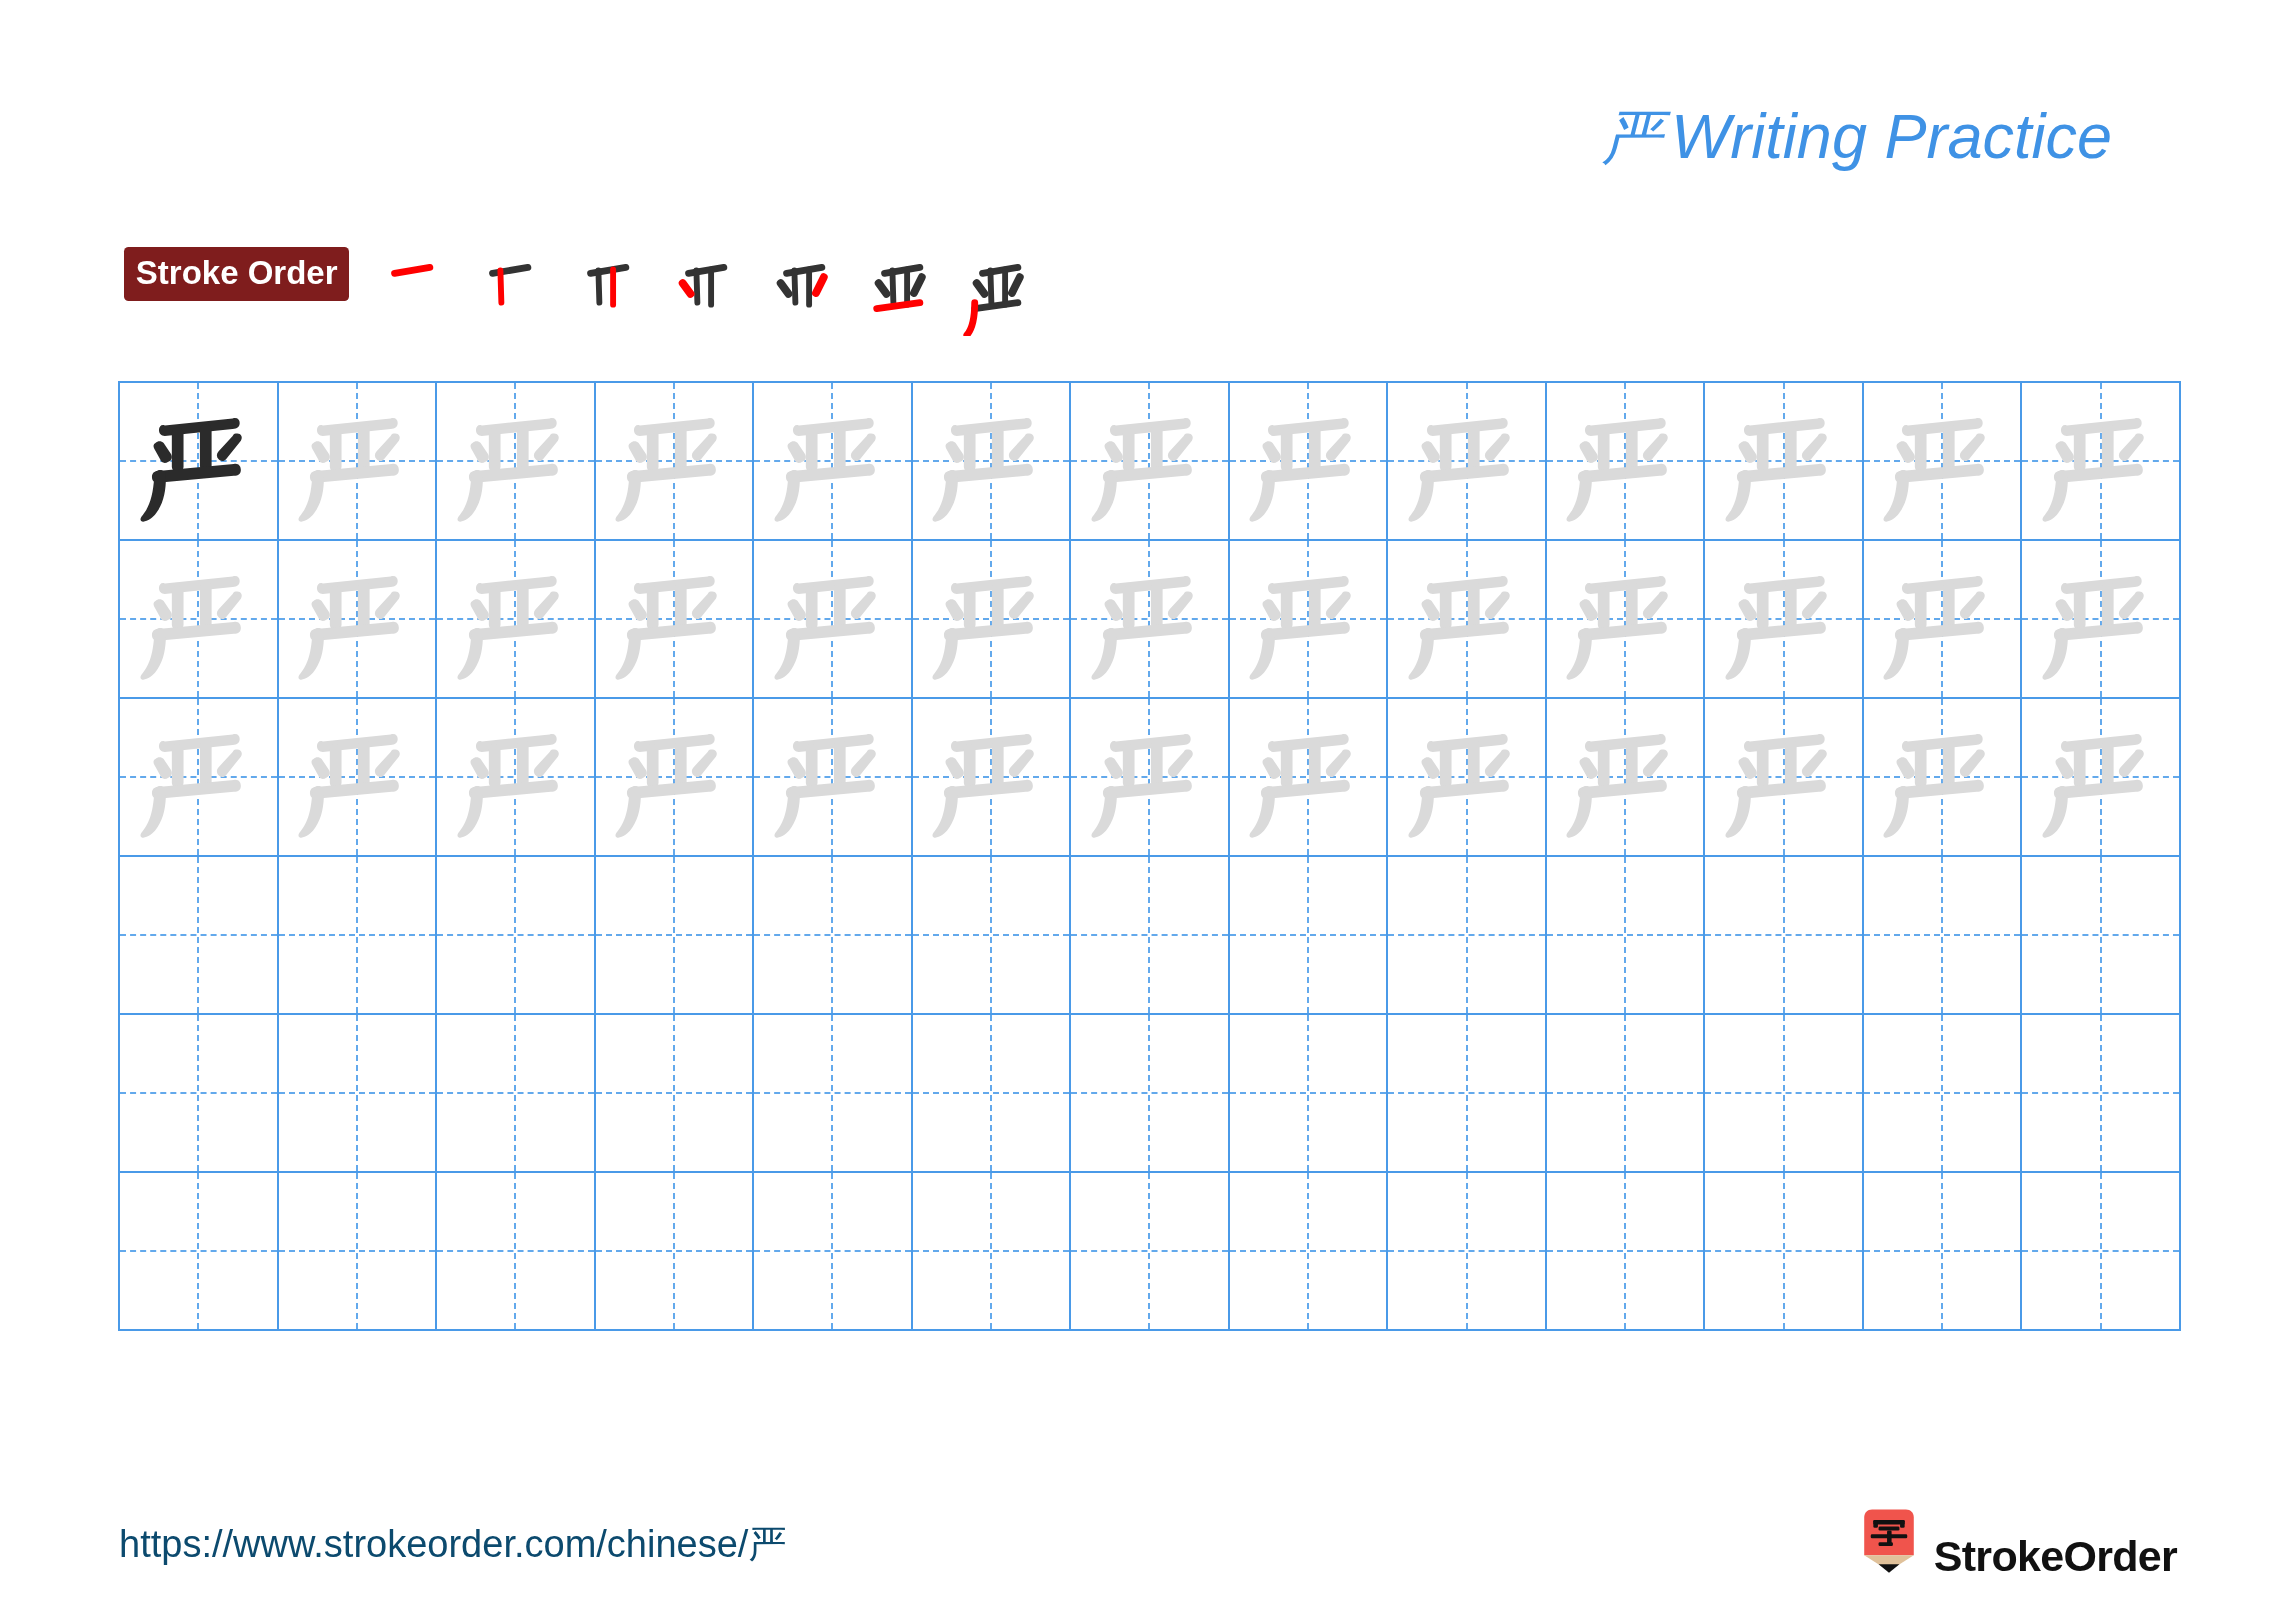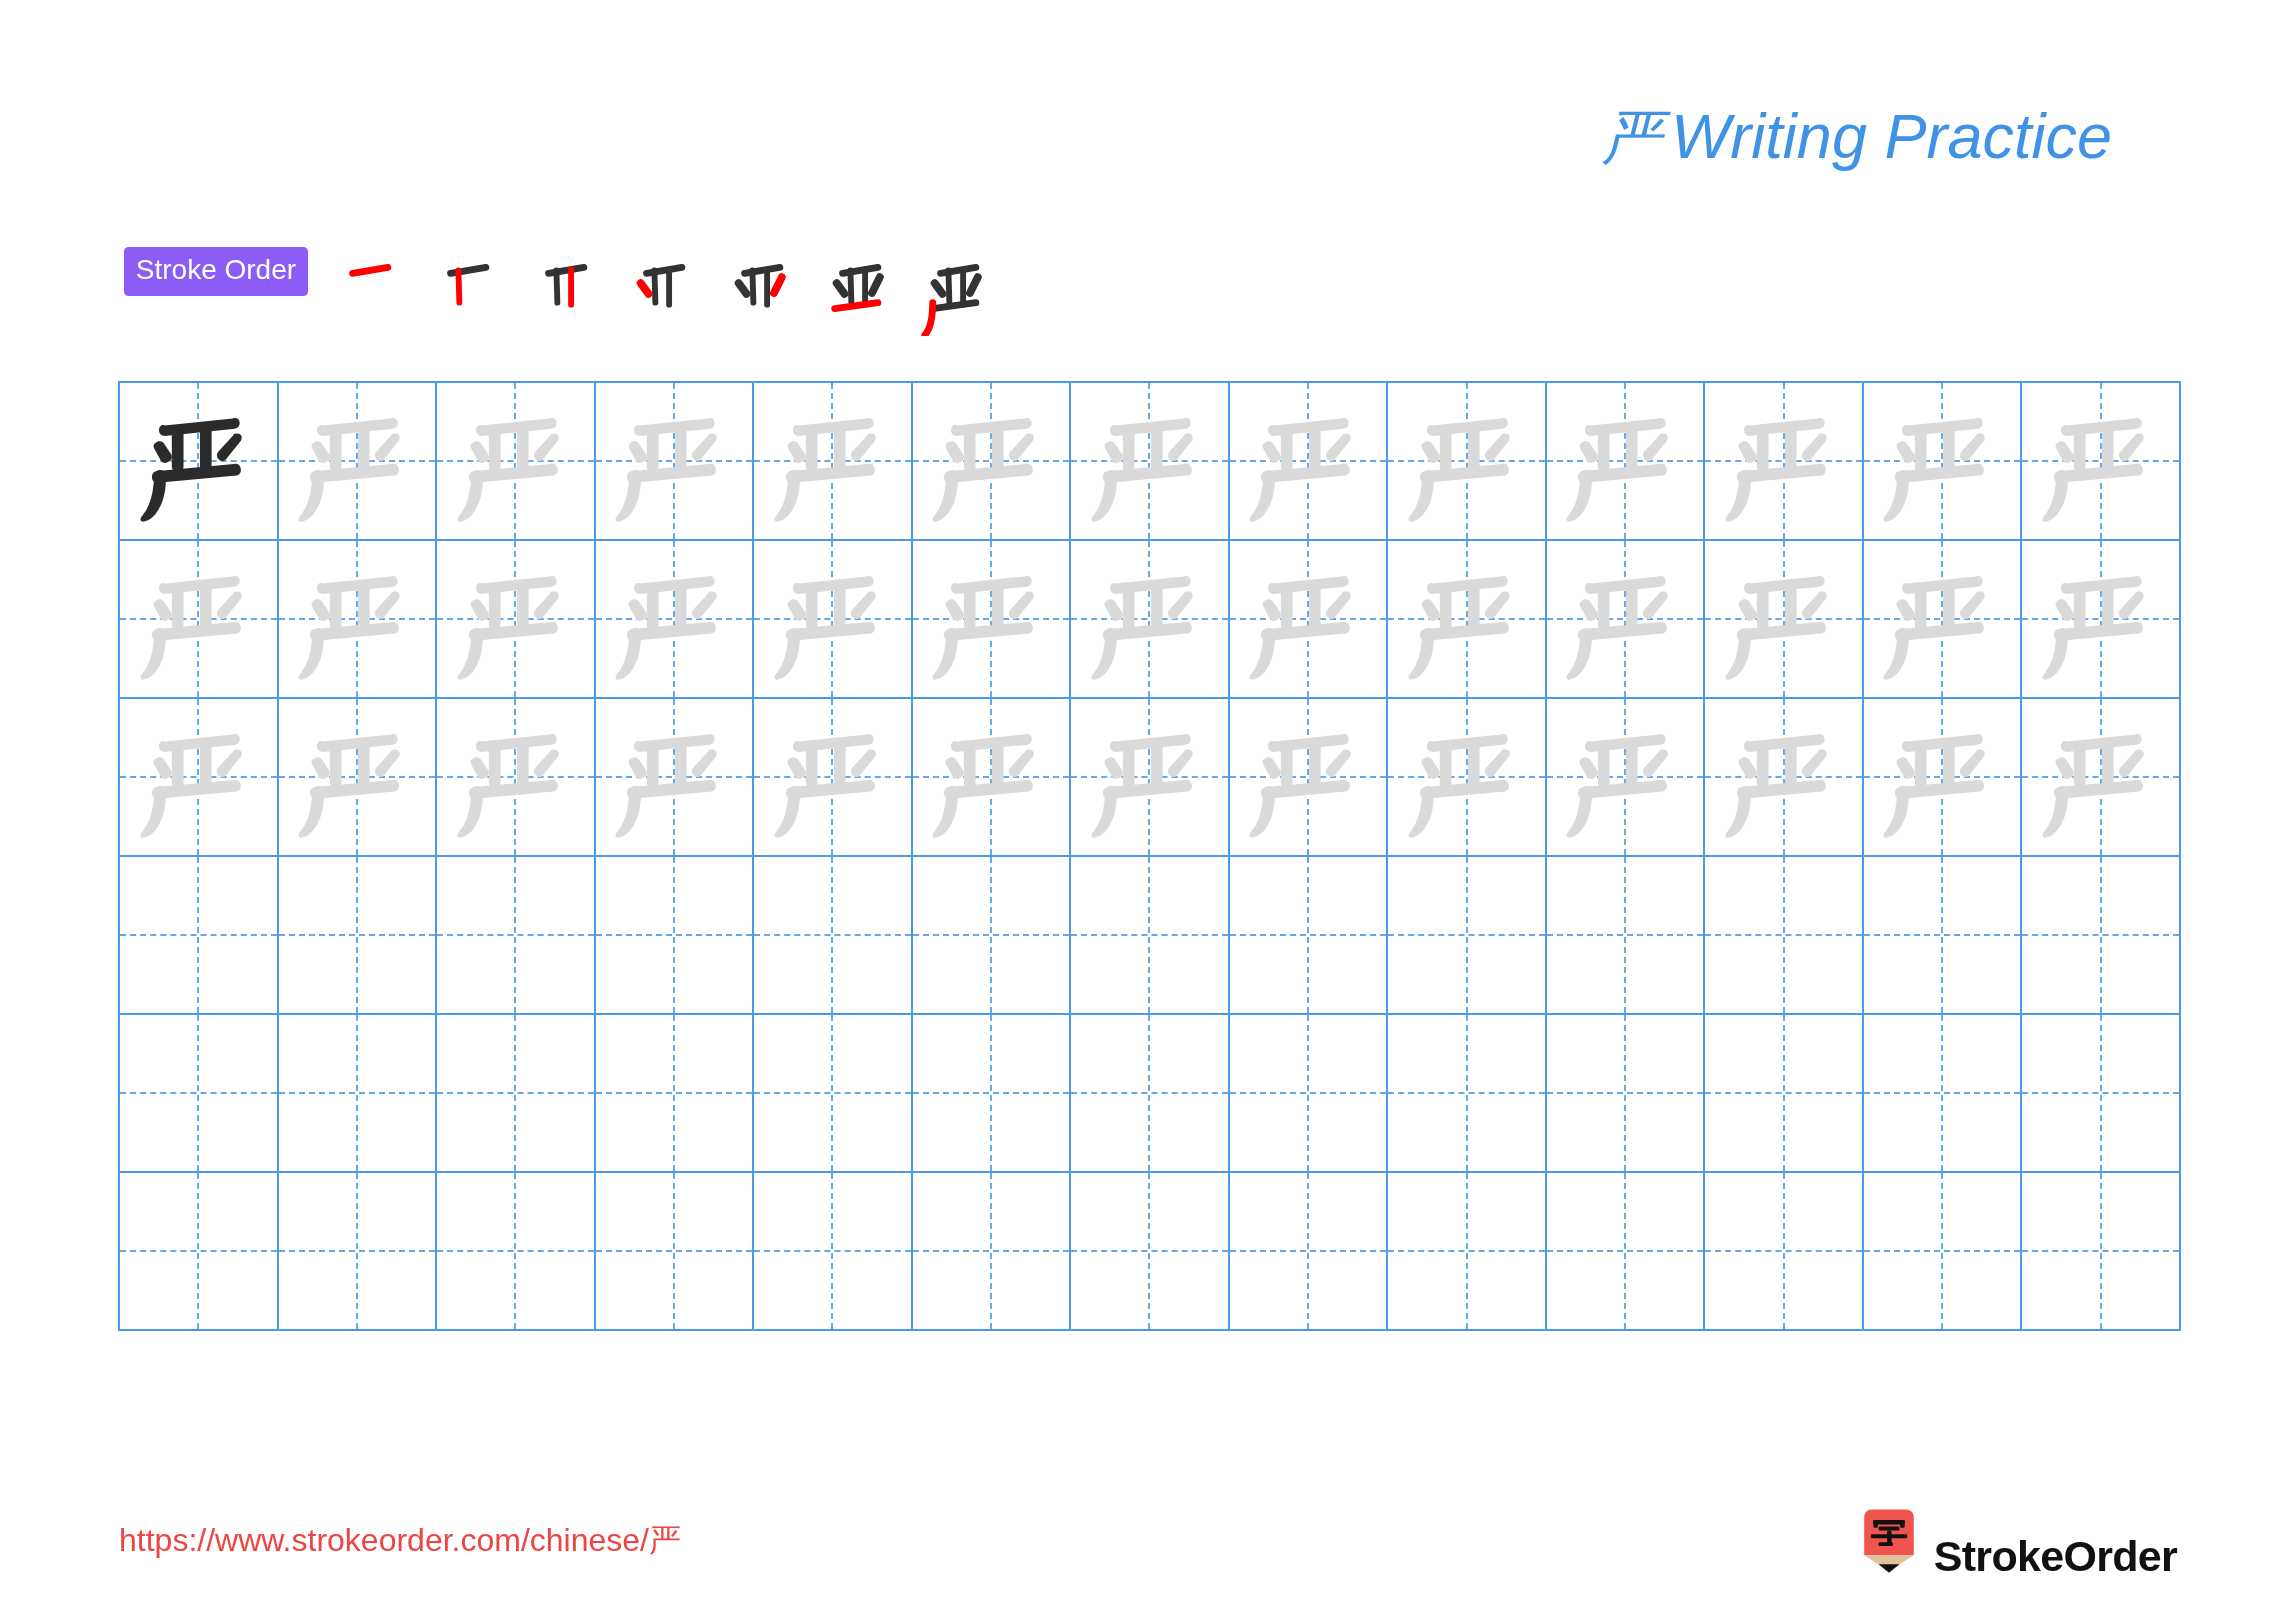--- a/index.html
+++ b/index.html
@@ -37,28 +37,28 @@
   
   #stroke-order-row {
     position: absolute;
     top: 247px;
     left: 124px;
     display: flex;
     align-items: flex-start;
     height: 79px;
   }
   #stroke-order-badge {
-    background: #8b5cf6;
+    background: #7f1d1d;
     color: #ffffff;
-    font-size: 28px;
+    font-size: 33px;
     line-height: 1;
     padding: 9.2px 11.8px 11.8px 11.8px;
     border-radius: 4.6px;
     white-space: nowrap;
-    font-weight: 400;
+    font-weight: 700;
   }
   #stroke-steps {
     display: flex;
     align-items: flex-start;
     margin-left: 23.6px;
     margin-top: -9.2px;
   }
   .stroke-step {
     width: 98px;
     height: 98px;
@@ -130,22 +130,22 @@
     display: block;
   }
   .char-dark  { fill: #2b2b2b; }
   .char-light { fill: #dadada; }
 
   
   #footer-url {
     position: absolute;
     left: 119px;
     top: 1519px;
-    font-size: 32px;
-    color: #ef4444;
+    font-size: 38px;
+    color: #0c4a6e;
     white-space: nowrap;
   }
   #footer-brand {
     position: absolute;
     right: 118px;
     top: 1504px;
     display: flex;
     align-items: center;
     height: 79px;
   }

